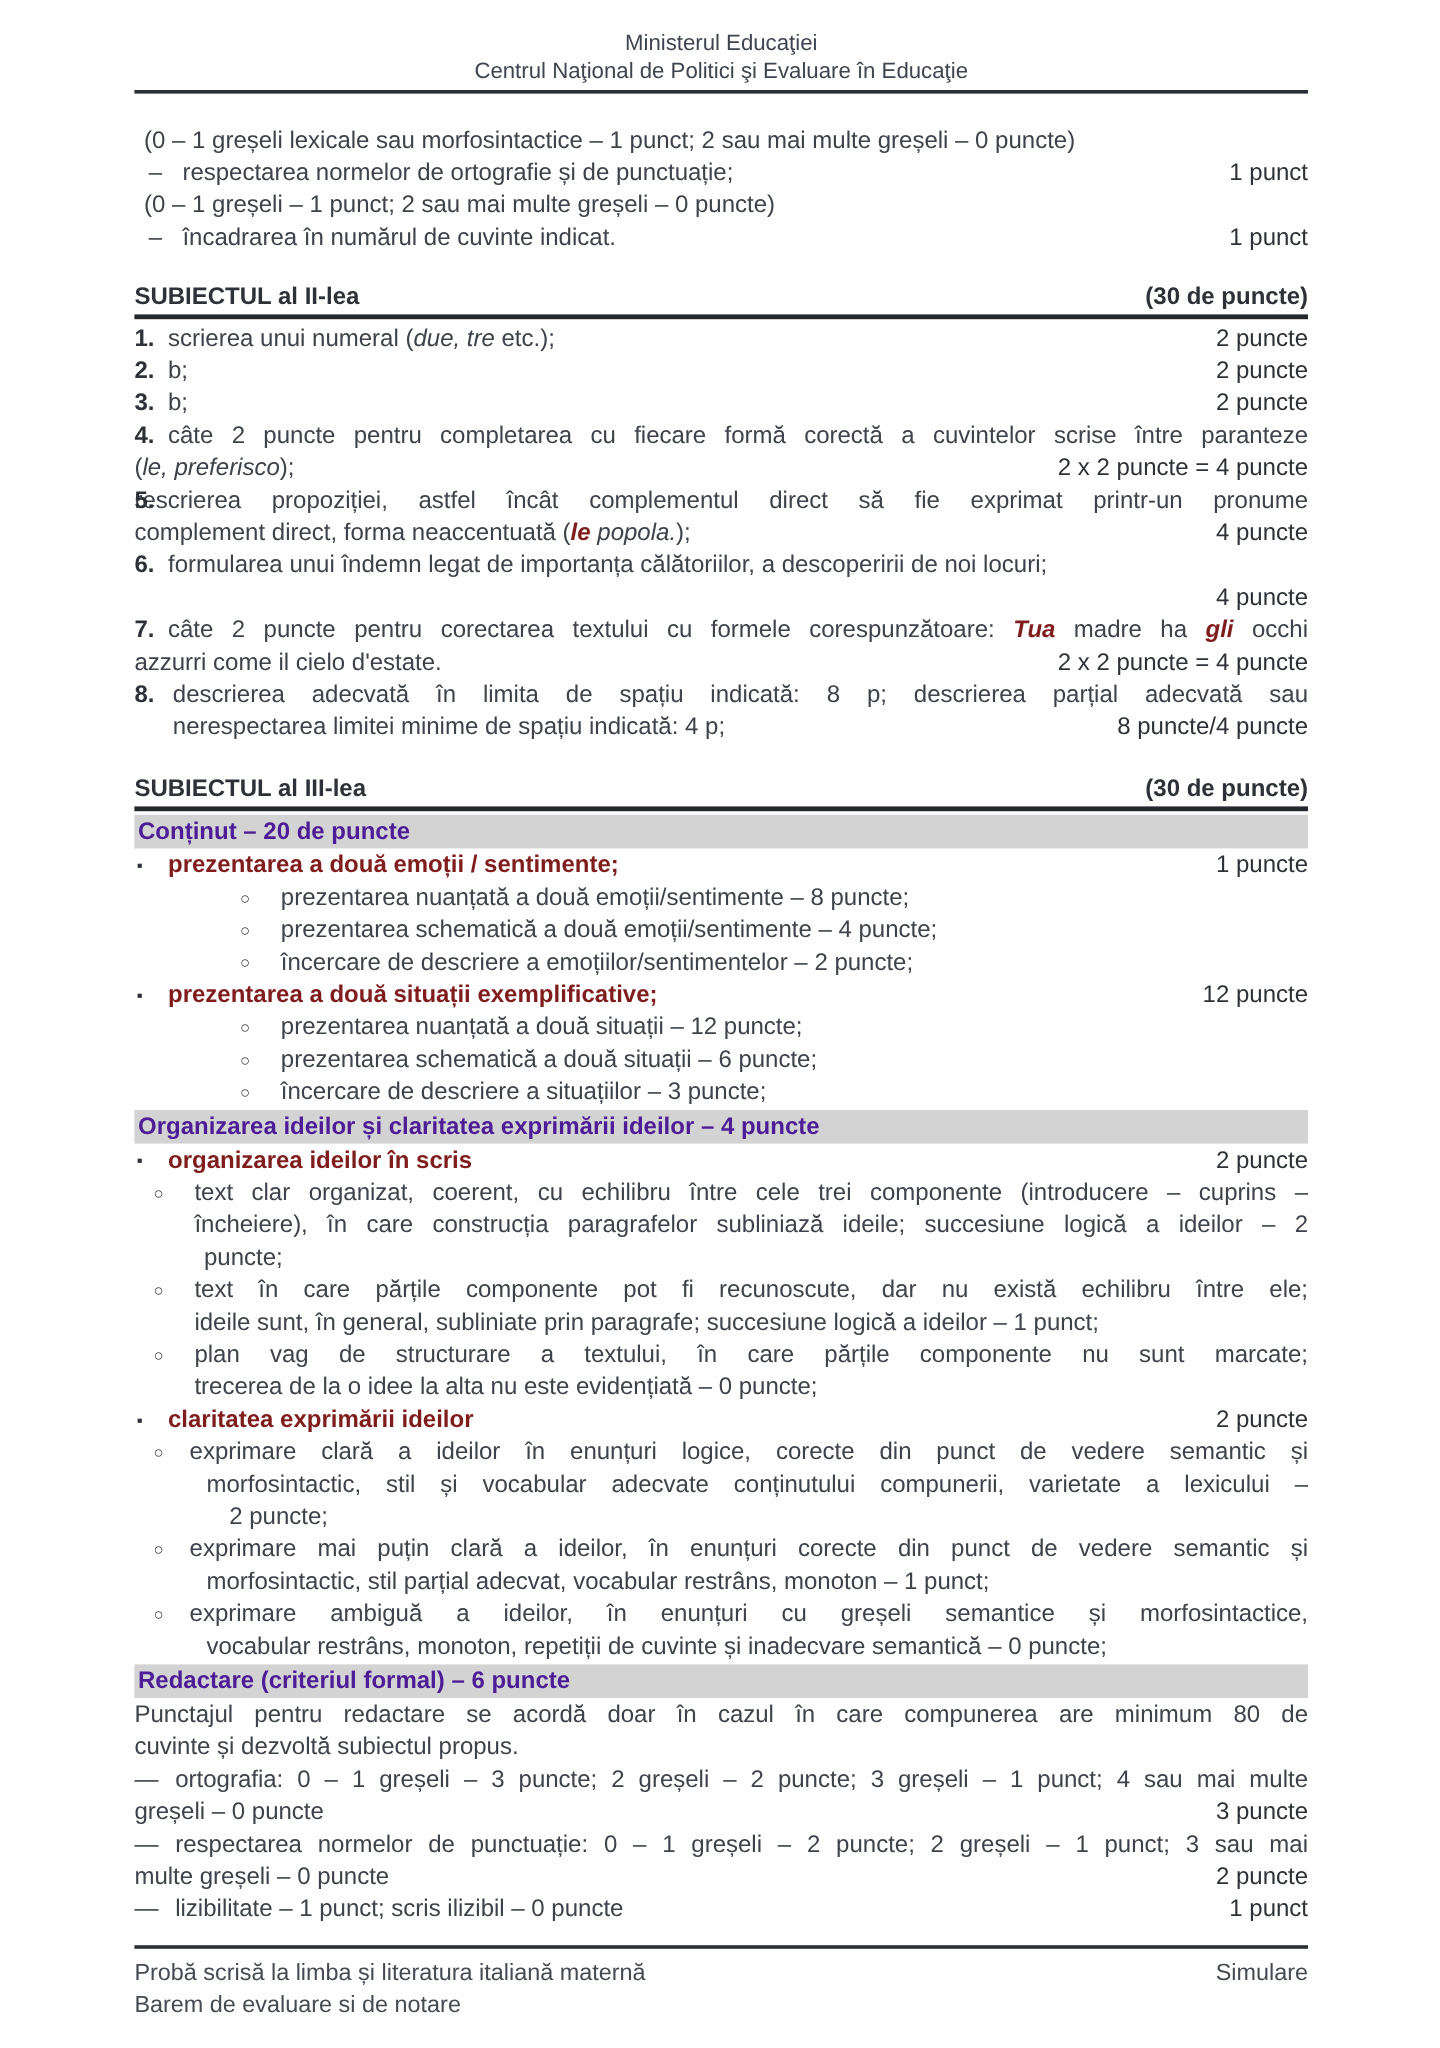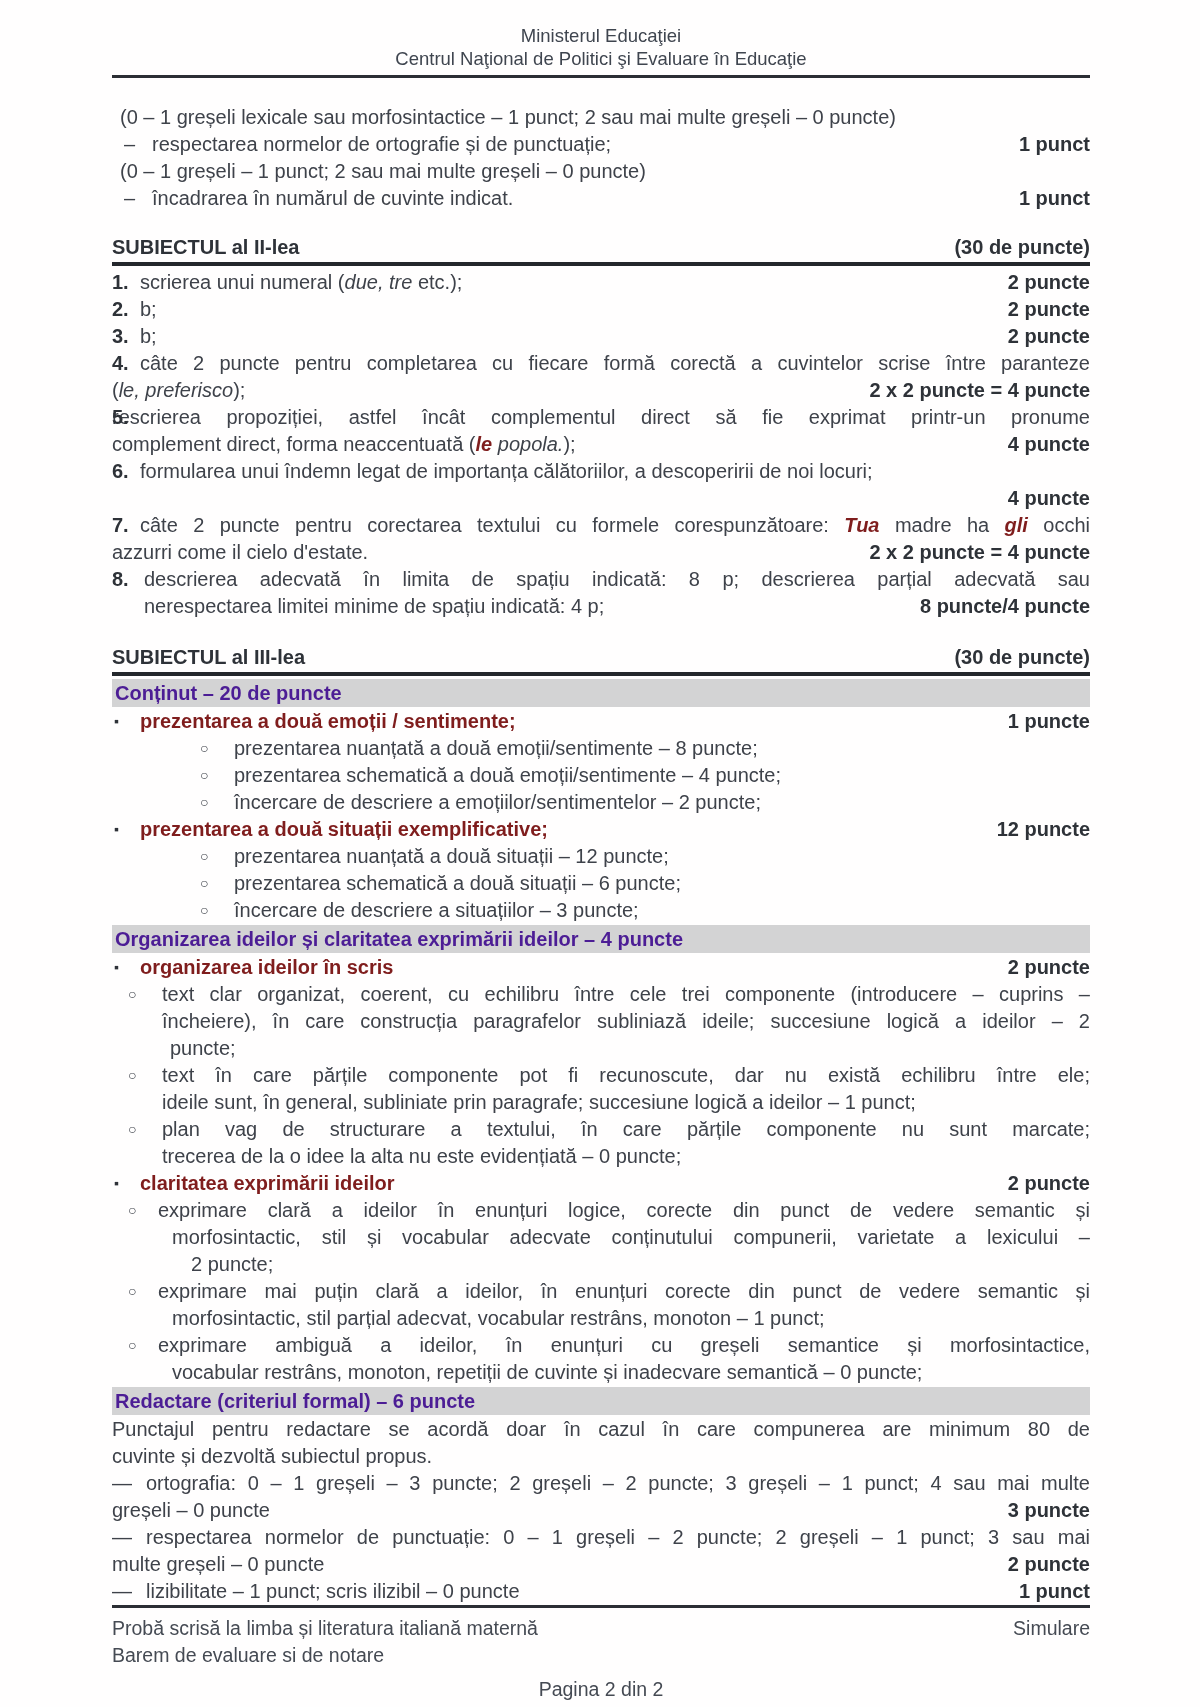--- a/index.html
+++ b/index.html
@@ -15,21 +15,21 @@
   .content { margin-top:26px; font-size:20px; line-height:27px; }
   .line { position:relative; min-height:27px; }
   .line.flex { display:flex; }
   .marker { position:absolute; top:0; }
   .marker.b { font-weight:bold; color:#2e3238; }
   .marker.sq { font-size:14px; }
   .marker.ci { font-size:14px; }
   .ltext { display:block; }
   .line.flex .ltext { flex:1 1 auto; }
   .just { text-align:justify; text-align-last:justify; }
-  .right { font-weight:bold; white-space:nowrap; margin-left:14px; color:#2e3238; }
+  .right { font-weight:normal; white-space:nowrap; margin-left:14px; color:#2e3238; }
   .b { font-weight:bold; color:#7f1d1d; }
   .i { font-style:italic; }
 
   .heading { display:flex; justify-content:space-between; font-weight:bold; color:#2e3238;
              border-bottom:4px solid #24272c; line-height:28px; padding-bottom:1px; margin:2px 0 3px; }
   .bar { background:#d3d3d4; font-weight:bold; color:#4c1d95; line-height:28px; min-height:28px;
          padding:0 3px; margin:1px 0; }
   .gap { width:100%; }
 
   
@@ -255,16 +255,15 @@
         <span class="right">1 punct</span>
       </div>
     </div>
 
   <div class="footer">
     <div class="frow">
       <span>Probă scrisă la limba și literatura italiană maternă</span>
       <span class="fright">Simulare</span>
     </div>
     <div>Barem de evaluare si de notare</div>
-    <div class="fpage">Pagina 2 din 2</div>
   </div>
 
 </div>
 
 </body></html>

